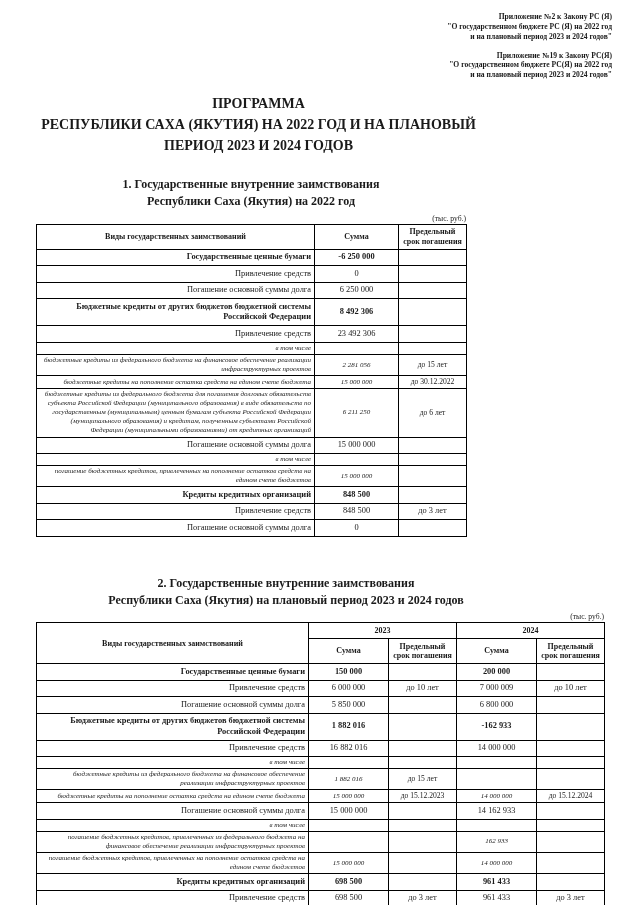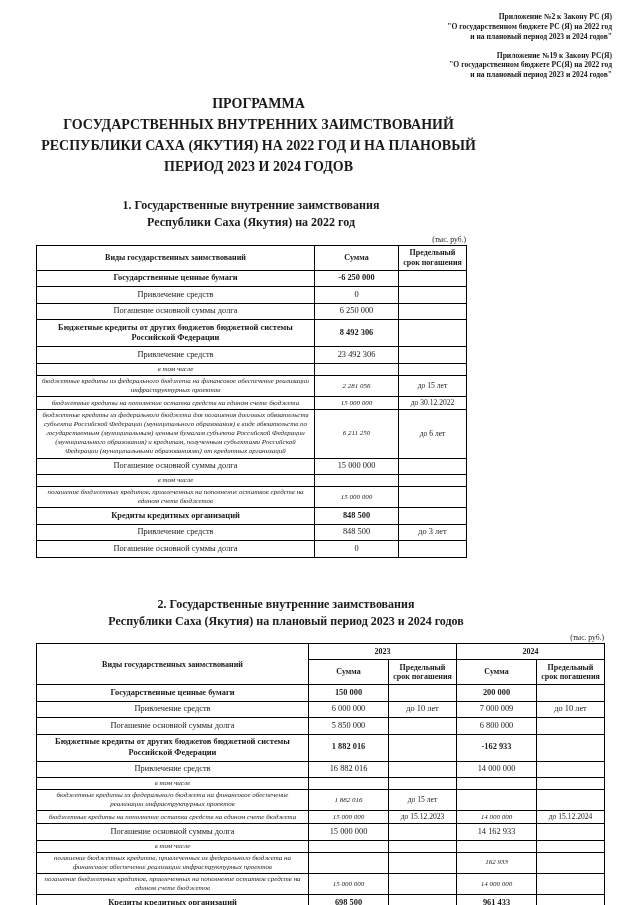--- a/index.html
+++ b/index.html
@@ -59,21 +59,21 @@
     overflow: hidden;
   }
   th {
     font-weight: bold;
     font-size: 8px;
     line-height: 1.2;
     text-align: center;
     vertical-align: middle;
   }
   td.lbl {
-    text-align: center;
+    text-align: right;
     font-size: 8.4px;
     line-height: 1.25;
     vertical-align: middle;
   }
   td.val {
     text-align: center;
     font-size: 8.4px;
     line-height: 1.25;
     vertical-align: middle;
   }
@@ -100,21 +100,20 @@
       <div>и на плановый период 2023 и 2024 годов"</div>
     </div>
   <div class="appendix">
       <div>Приложение №19 к Закону РС(Я)</div>
       <div>"О государственном бюджете РС(Я) на 2022 год</div>
       <div>и на плановый период 2023 и 2024 годов"</div>
     </div>
 
   <div class="doc-title">
       <div>ПРОГРАММА</div>
-      <div>ГОСУДАРСТВЕННЫХ ВНУТРЕННИХ ЗАИМСТВОВАНИЙ</div>
       <div>РЕСПУБЛИКИ САХА (ЯКУТИЯ) НА 2022 ГОД И НА ПЛАНОВЫЙ ПЕРИОД 2023 И 2024 ГОДОВ</div>
     </div>
 
   <div class="section-heading s1">
       <div>1.  Государственные внутренние заимствования</div>
       <div>Республики Саха (Якутия) на 2022 год</div>
     </div>
   <div class="units u1">(тыс. руб.)</div>
 
   <table class="t1">

